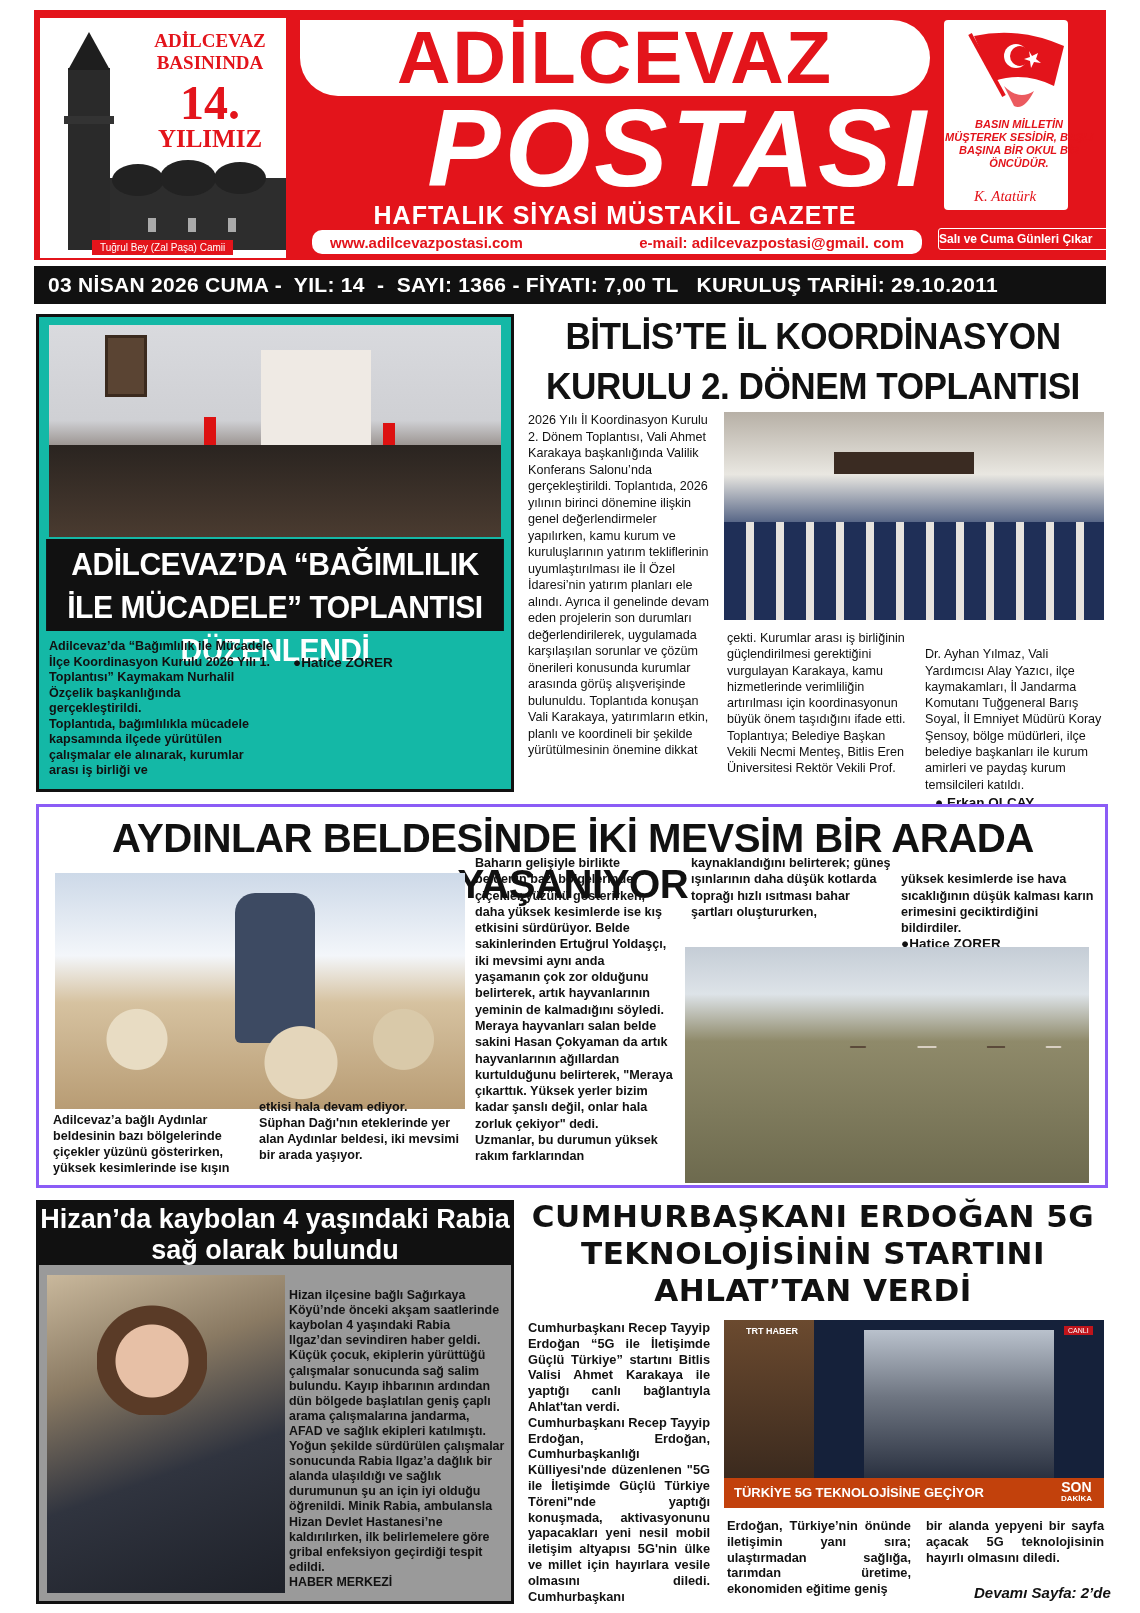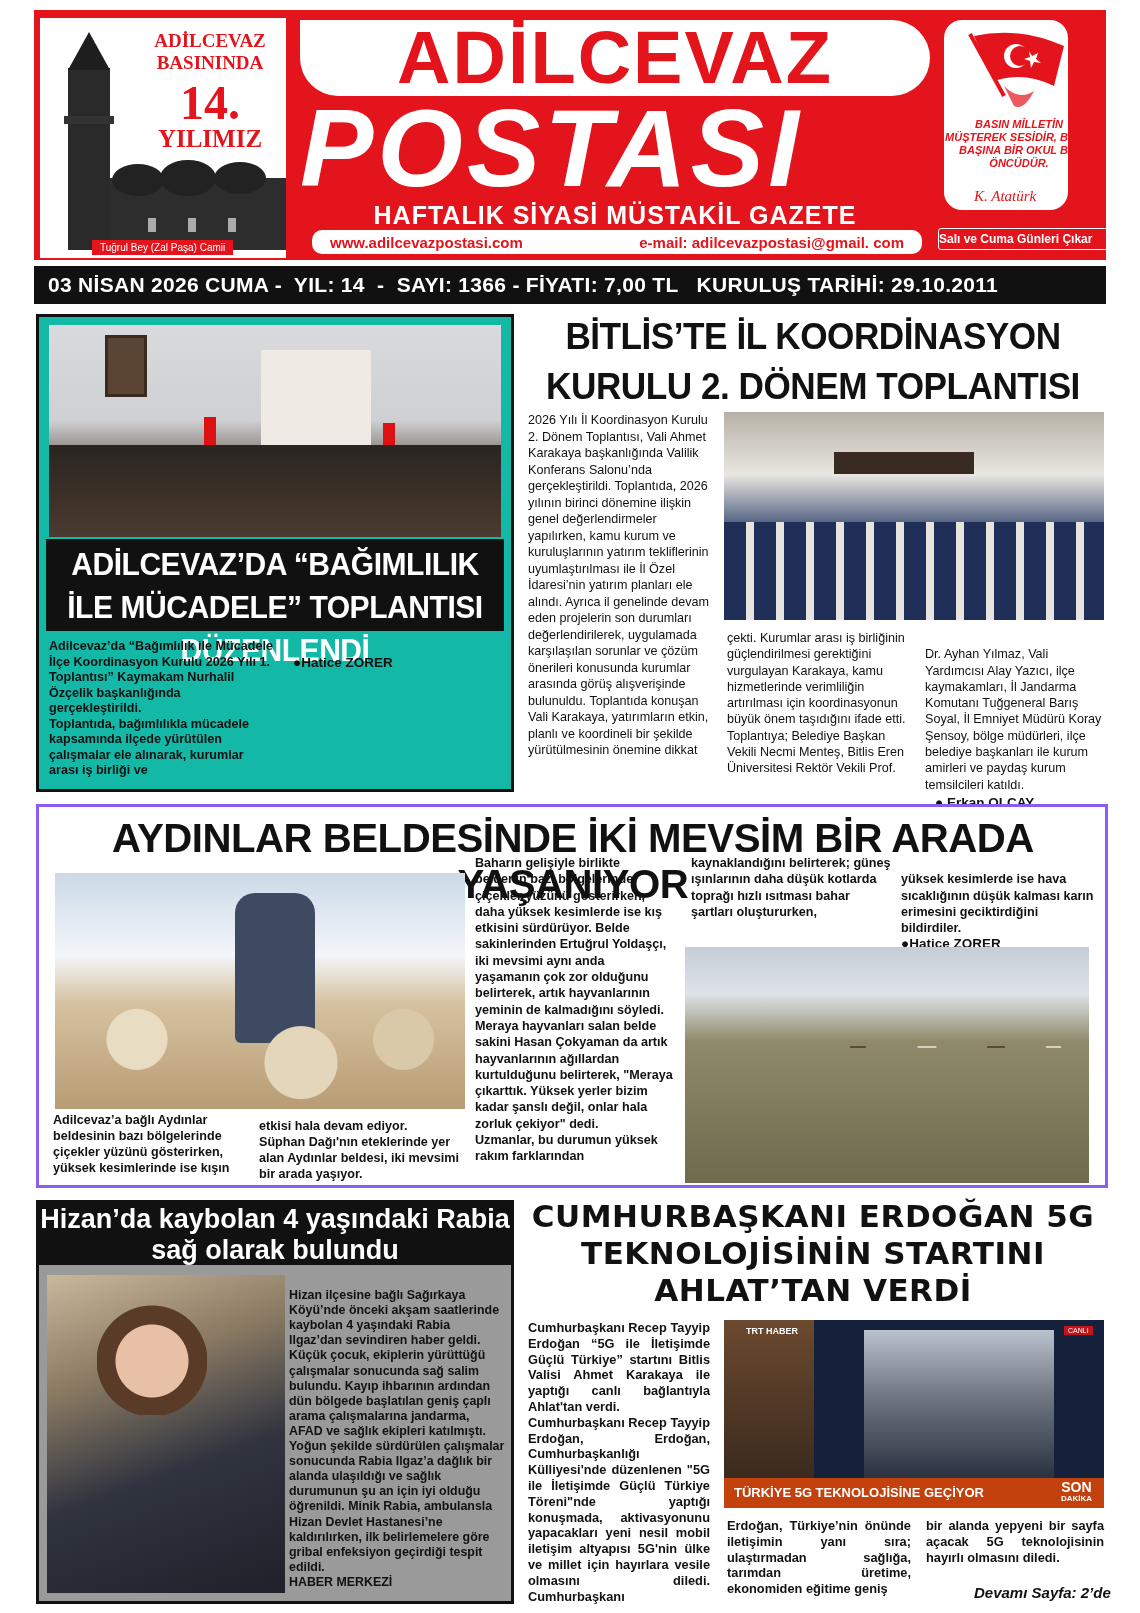--- a/index.html
+++ b/index.html
@@ -9,24 +9,24 @@
   .mast{left:34px;top:10px;width:1072px;height:250px;background:#e3141b}
   .anniv{left:40px;top:18px;width:246px;height:240px;background:#fff}
   .anniv .txt{left:100px;top:12px;width:140px;text-align:center;color:#e3141b;font-family:"Liberation Serif",serif;font-weight:bold}
   .anniv .l1{font-size:19px;line-height:22px}
   .anniv .l2{font-size:48px;line-height:50px;margin-top:4px}
   .anniv .l3{font-size:25px;line-height:22px}
   .mosque{left:8px;top:10px;width:240px;height:222px}
   .caption-tag{left:52px;top:222px;background:#e3141b;color:#fff;font-size:10px;padding:2px 8px}
   .title-top{left:300px;top:20px;width:630px;height:76px;background:#fff;border-radius:0 0 40px 40px;border-top-right-radius:40px}
   .title-top span{display:block;text-align:center;color:#e3141b;font-weight:bold;font-size:74px;line-height:76px;letter-spacing:2px}
-  .title-big{left:300px;top:92px;width:630px;text-align:left;color:#fff;font-weight:bold;font-style:italic;font-size:110px;line-height:112px;letter-spacing:4px}
+  .title-big{left:300px;top:92px;width:630px;text-align:right;color:#fff;font-weight:bold;font-style:italic;font-size:110px;line-height:112px;letter-spacing:4px}
   .subtitle{left:300px;top:202px;width:630px;text-align:center;color:#fff;font-weight:bold;font-size:25px;line-height:26px;letter-spacing:1px}
   .contact{left:312px;top:230px;width:610px;height:24px;background:#fff;border-radius:10px;color:#e3141b;font-weight:bold;font-size:15px;display:flex;justify-content:space-between;align-items:center;padding:0 18px}
-  .ataturk{left:944px;top:20px;width:124px;height:190px;background:#fff;border-radius:18px}
+  .ataturk{left:944px;top:20px;width:124px;height:190px;background:#fff;border-radius:4px}
   .ataturk .quote{left:0;top:98px;width:150px;text-align:center;color:#e3141b;font-weight:bold;font-style:italic;font-size:11px;line-height:13px}
   .ataturk .sig{left:30px;top:168px;color:#e3141b;font-family:"Liberation Serif",serif;font-style:italic;font-size:15px}
   .pubdays{left:938px;top:228px;width:190px;height:22px;border:1px solid #fff;color:#fff;font-size:12px;font-weight:bold;line-height:20px;border-radius:3px}
   .datebar{left:34px;top:266px;width:1072px;height:38px;background:#111;color:#fff;font-weight:bold;font-size:21px;line-height:38px;padding-left:14px;white-space:pre;letter-spacing:.3px}
   
   .boxA{left:36px;top:314px;width:478px;height:478px;border:3px solid #111;background:#14b8a6}
   .photo{position:absolute;overflow:hidden}
   .photo1{left:10px;top:8px;width:452px;height:212px;background:linear-gradient(180deg,#d9dade 0%,#cfd0d4 45%,#5b4a3d 72%,#3a2e25 100%)}
   .blackhead{left:0;top:222px;width:472px;height:92px;background:#111;color:#fff;text-align:center;font-weight:bold;font-size:31px;line-height:43px;padding-top:4px;letter-spacing:-.5px;transform:scaleX(.97)}
   .colA{top:322px;width:226px;font-size:12.6px;line-height:15.5px;font-weight:bold}
@@ -130,21 +130,21 @@
   <div class="byline" style="padding-left:10px;margin-top:2px">● Erkan OLCAY</div>
 </div>
 
 <div class="abs boxB">
   <div class="abs h1 aydin-h">AYDINLAR BELDESİNDE İKİ MEVSİM BİR ARADA YAŞANIYOR</div>
   <div class="photo photo3">
     <div class="abs" style="left:180px;top:20px;width:80px;height:150px;background:#3d4a62;border-radius:20px 20px 6px 6px"></div>
     <div class="abs" style="left:0;top:120px;width:410px;height:116px;background:radial-gradient(circle at 20% 40%,#e8dcc3 0 30px,transparent 31px),radial-gradient(circle at 60% 60%,#e4d6bb 0 36px,transparent 37px),radial-gradient(circle at 85% 40%,#d9c9a9 0 30px,transparent 31px)"></div>
   </div>
   <div class="abs col" style="left:14px;top:305px;width:190px;font-weight:bold;font-size:12.6px;line-height:16px">      Adilcevaz’a bağlı Aydınlar beldesinin bazı bölgelerinde çiçekler yüzünü gösterirken, yüksek kesimlerinde ise kışın</div>
-  <div class="abs col" style="left:220px;top:311px;width:200px;font-weight:bold;font-size:12.6px;line-height:16px">etkisi hala devam ediyor.
+  <div class="abs col" style="left:220px;top:292px;width:200px;font-weight:bold;font-size:12.6px;line-height:16px">etkisi hala devam ediyor.
    Süphan Dağı'nın eteklerinde yer alan Aydınlar beldesi, iki mevsimi bir arada yaşıyor.</div>
   <div class="abs col" style="left:436px;top:48px;width:198px;font-weight:bold;font-size:12.6px;line-height:16.3px">Baharın gelişiyle birlikte beldenin bazı bölgelerinde çiçekler yüzünü gösterirken, daha yüksek kesimlerde ise kış etkisini sürdürüyor. Belde sakinlerinden Ertuğrul Yoldaşçı, iki mevsimi aynı anda yaşamanın çok zor olduğunu belirterek, artık hayvanlarının yeminin de kalmadığını söyledi. Meraya hayvanları salan belde sakini Hasan Çokyaman da artık hayvanlarının ağıllardan kurtulduğunu belirterek, "Meraya çıkarttık. Yüksek yerler bizim kadar şanslı değil, onlar hala zorluk çekiyor" dedi.
    Uzmanlar, bu durumun yüksek rakım farklarından</div>
   <div class="abs col" style="left:862px;top:48px;width:200px;font-weight:bold;font-size:12.6px;line-height:16.3px">
     <span>yüksek kesimlerde ise hava sıcaklığının düşük kalması karın erimesini geciktirdiğini bildirdiler.</span>
     <span class="byline">●Hatice ZORER</span>
   </div>
   <div class="abs col" style="left:652px;top:48px;width:200px;font-weight:bold;font-size:12.6px;line-height:16.3px">kaynaklandığını belirterek; güneş ışınlarının daha düşük kotlarda toprağı hızlı ısıtması bahar şartları oluştururken,</div>
   <div class="photo photo4">
     <div class="abs" style="left:150px;top:85px;width:230px;height:30px;background:radial-gradient(ellipse at 10% 50%,#5b4a3a 0 10px,transparent 11px),radial-gradient(ellipse at 40% 50%,#d8cfc2 0 10px,transparent 11px),radial-gradient(ellipse at 70% 50%,#5b4a3a 0 10px,transparent 11px),radial-gradient(ellipse at 95% 50%,#d8cfc2 0 10px,transparent 11px)"></div>

